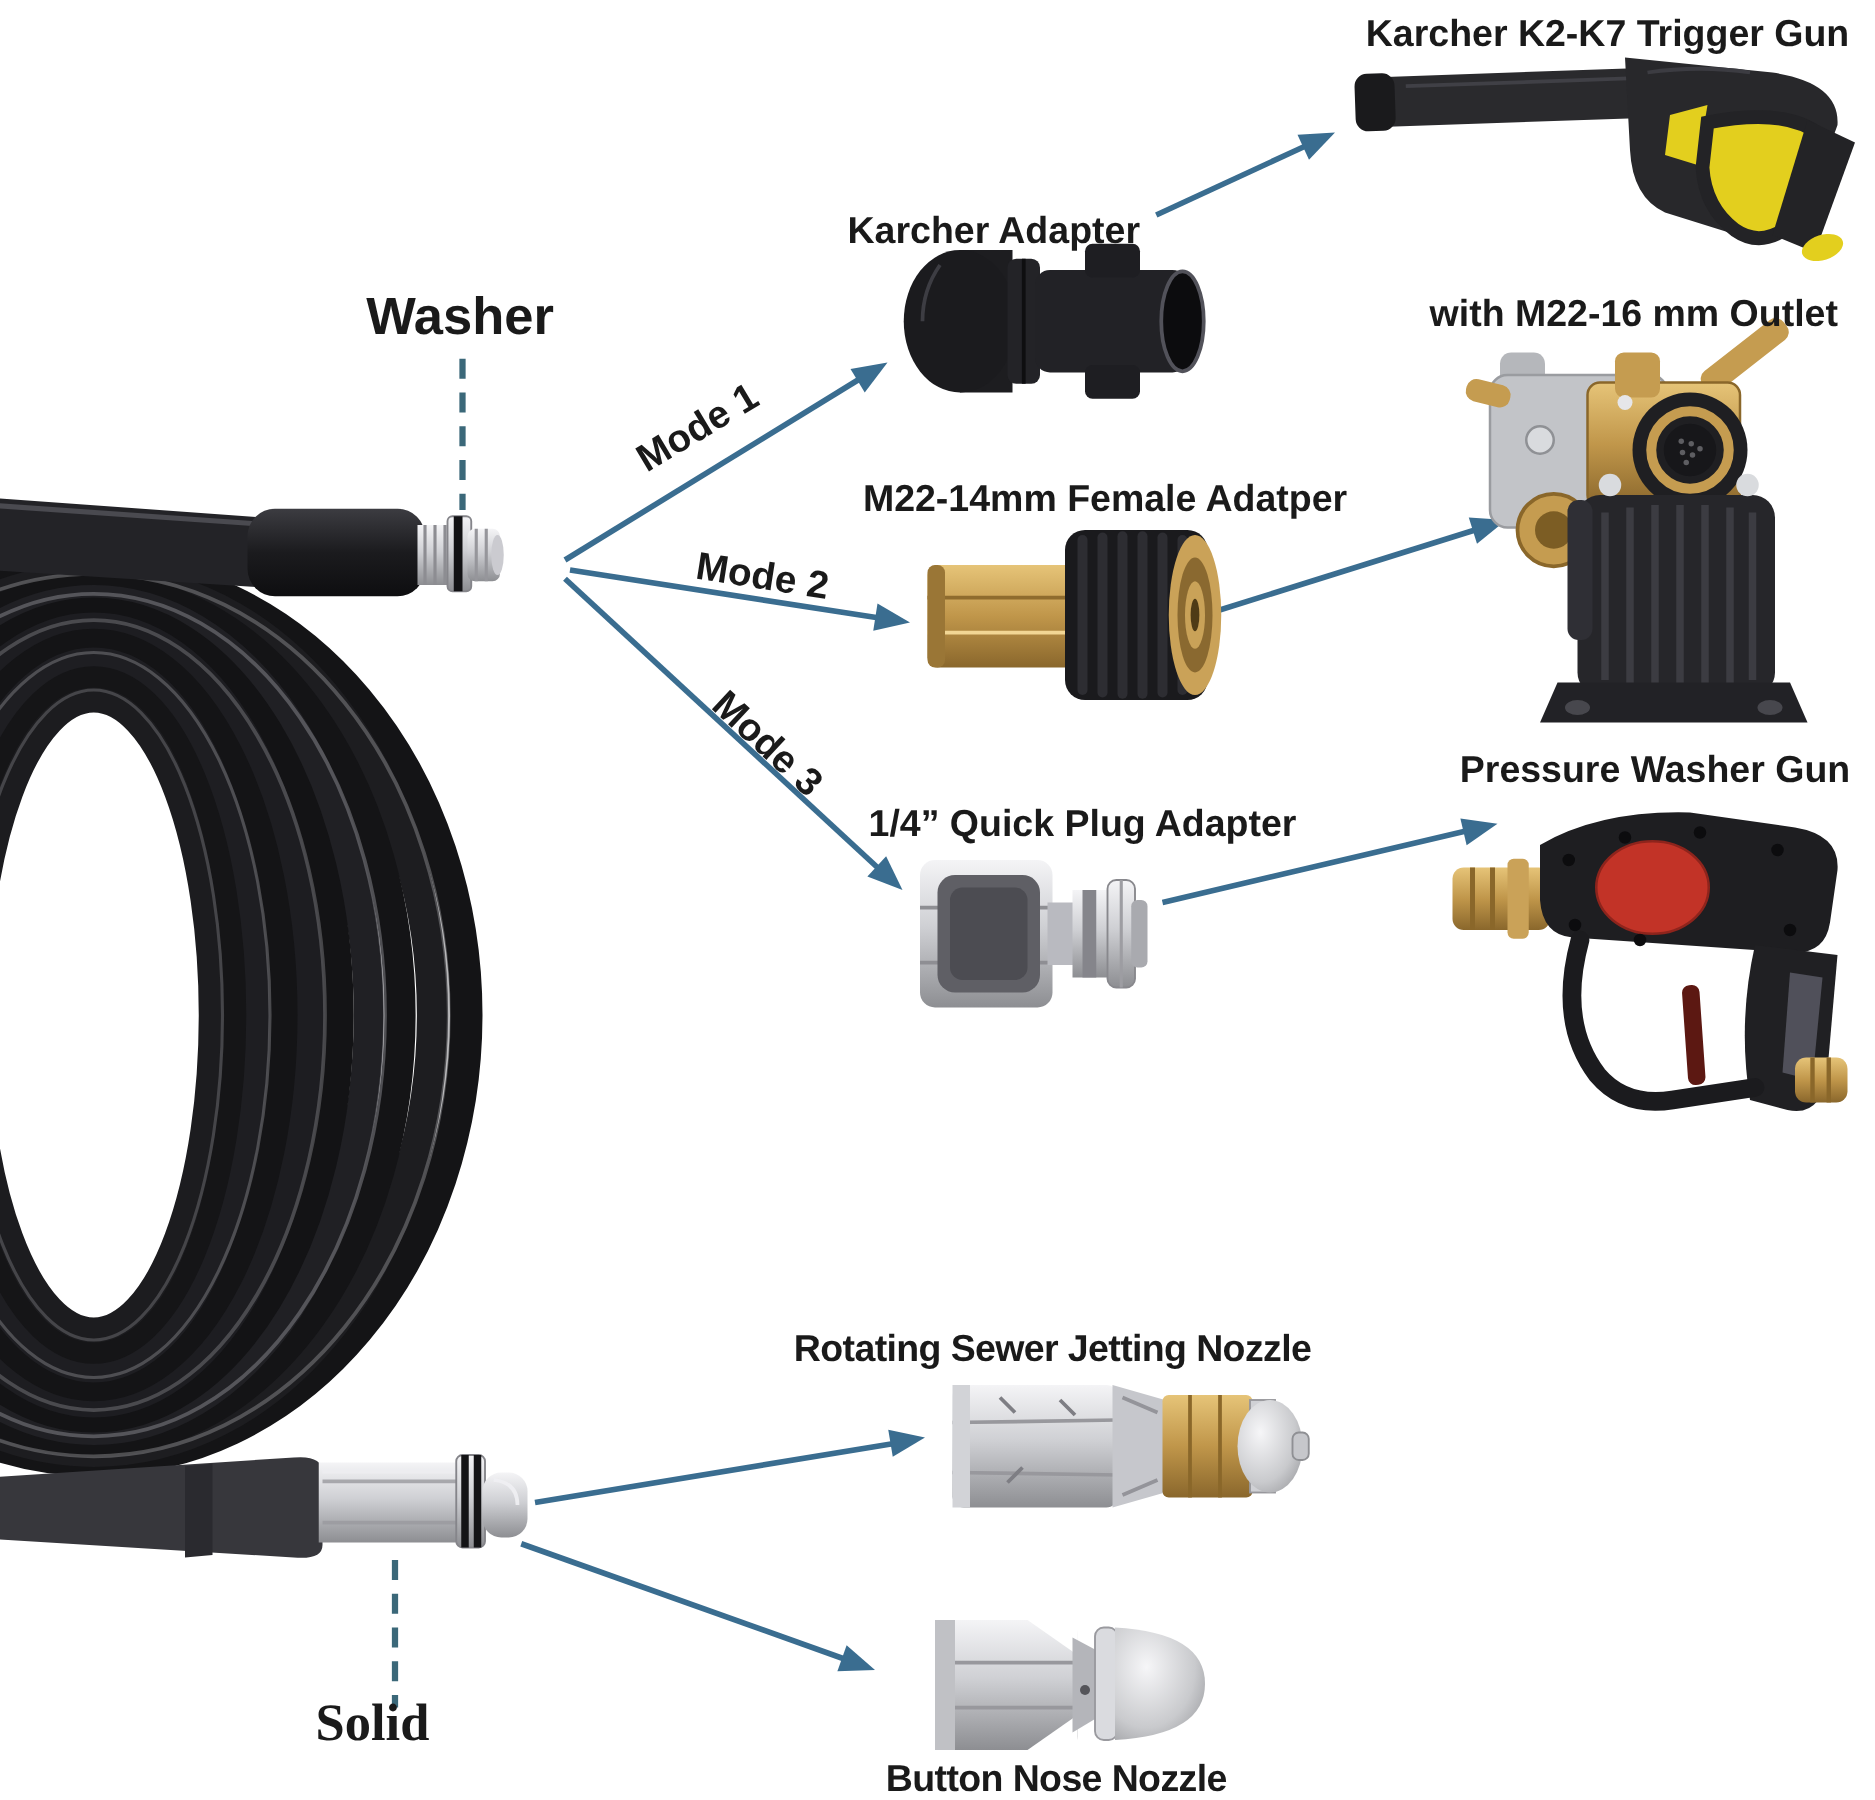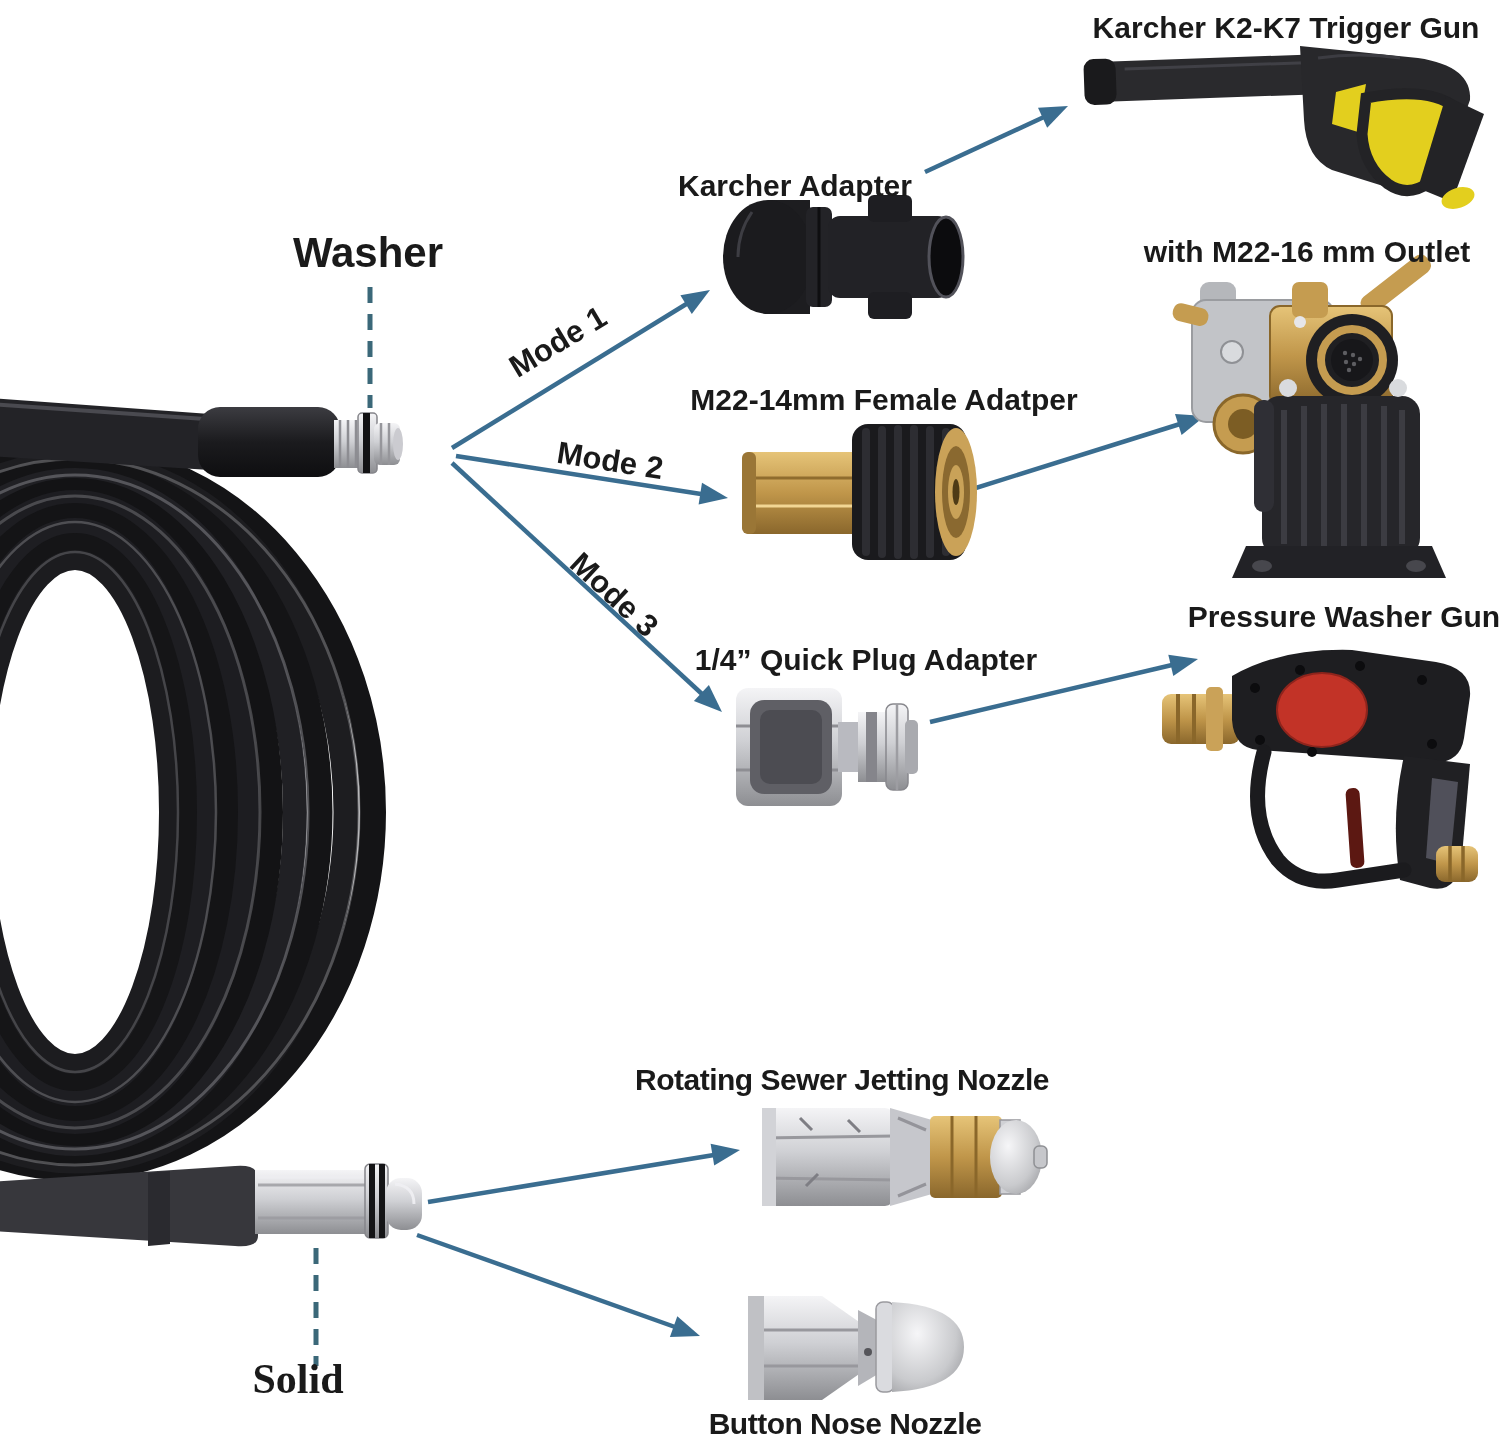--- a/index.html
+++ b/index.html
@@ -306,18 +306,18 @@
 
 <div class="lbl part" style="left:795px;top:186px;">Karcher Adapter</div>
 <div class="lbl part" style="left:1286px;top:28px;">Karcher K2-K7 Trigger Gun</div>
 <div class="lbl part" style="left:865px;top:400px;margin-left:19px;">M22-14mm Female Adatper</div>
 
 <div class="lbl part" style="left:1307px;top:252px;">
   <div>with M22-16 mm Outlet</div>
 </div>
 
 <div class="lbl part" style="left:866px;top:660px;">1/4” Quick Plug Adapter</div>
-<div class="lbl part" style="left:1324px;top:617px;margin-left:20px;">Pressure Washer Gun</div>
+<div class="lbl part" style="left:1324px;top:617px;">Pressure Washer Gun</div>
 
 <div class="lbl nozzle" style="left:842px;top:1080px;text-align:center;">Rotating Sewer Jetting Nozzle</div>
 <div class="lbl nozzle" style="left:845px;top:1424px;">Button Nose Nozzle</div>
 
 </div>
 
 </body></html>

